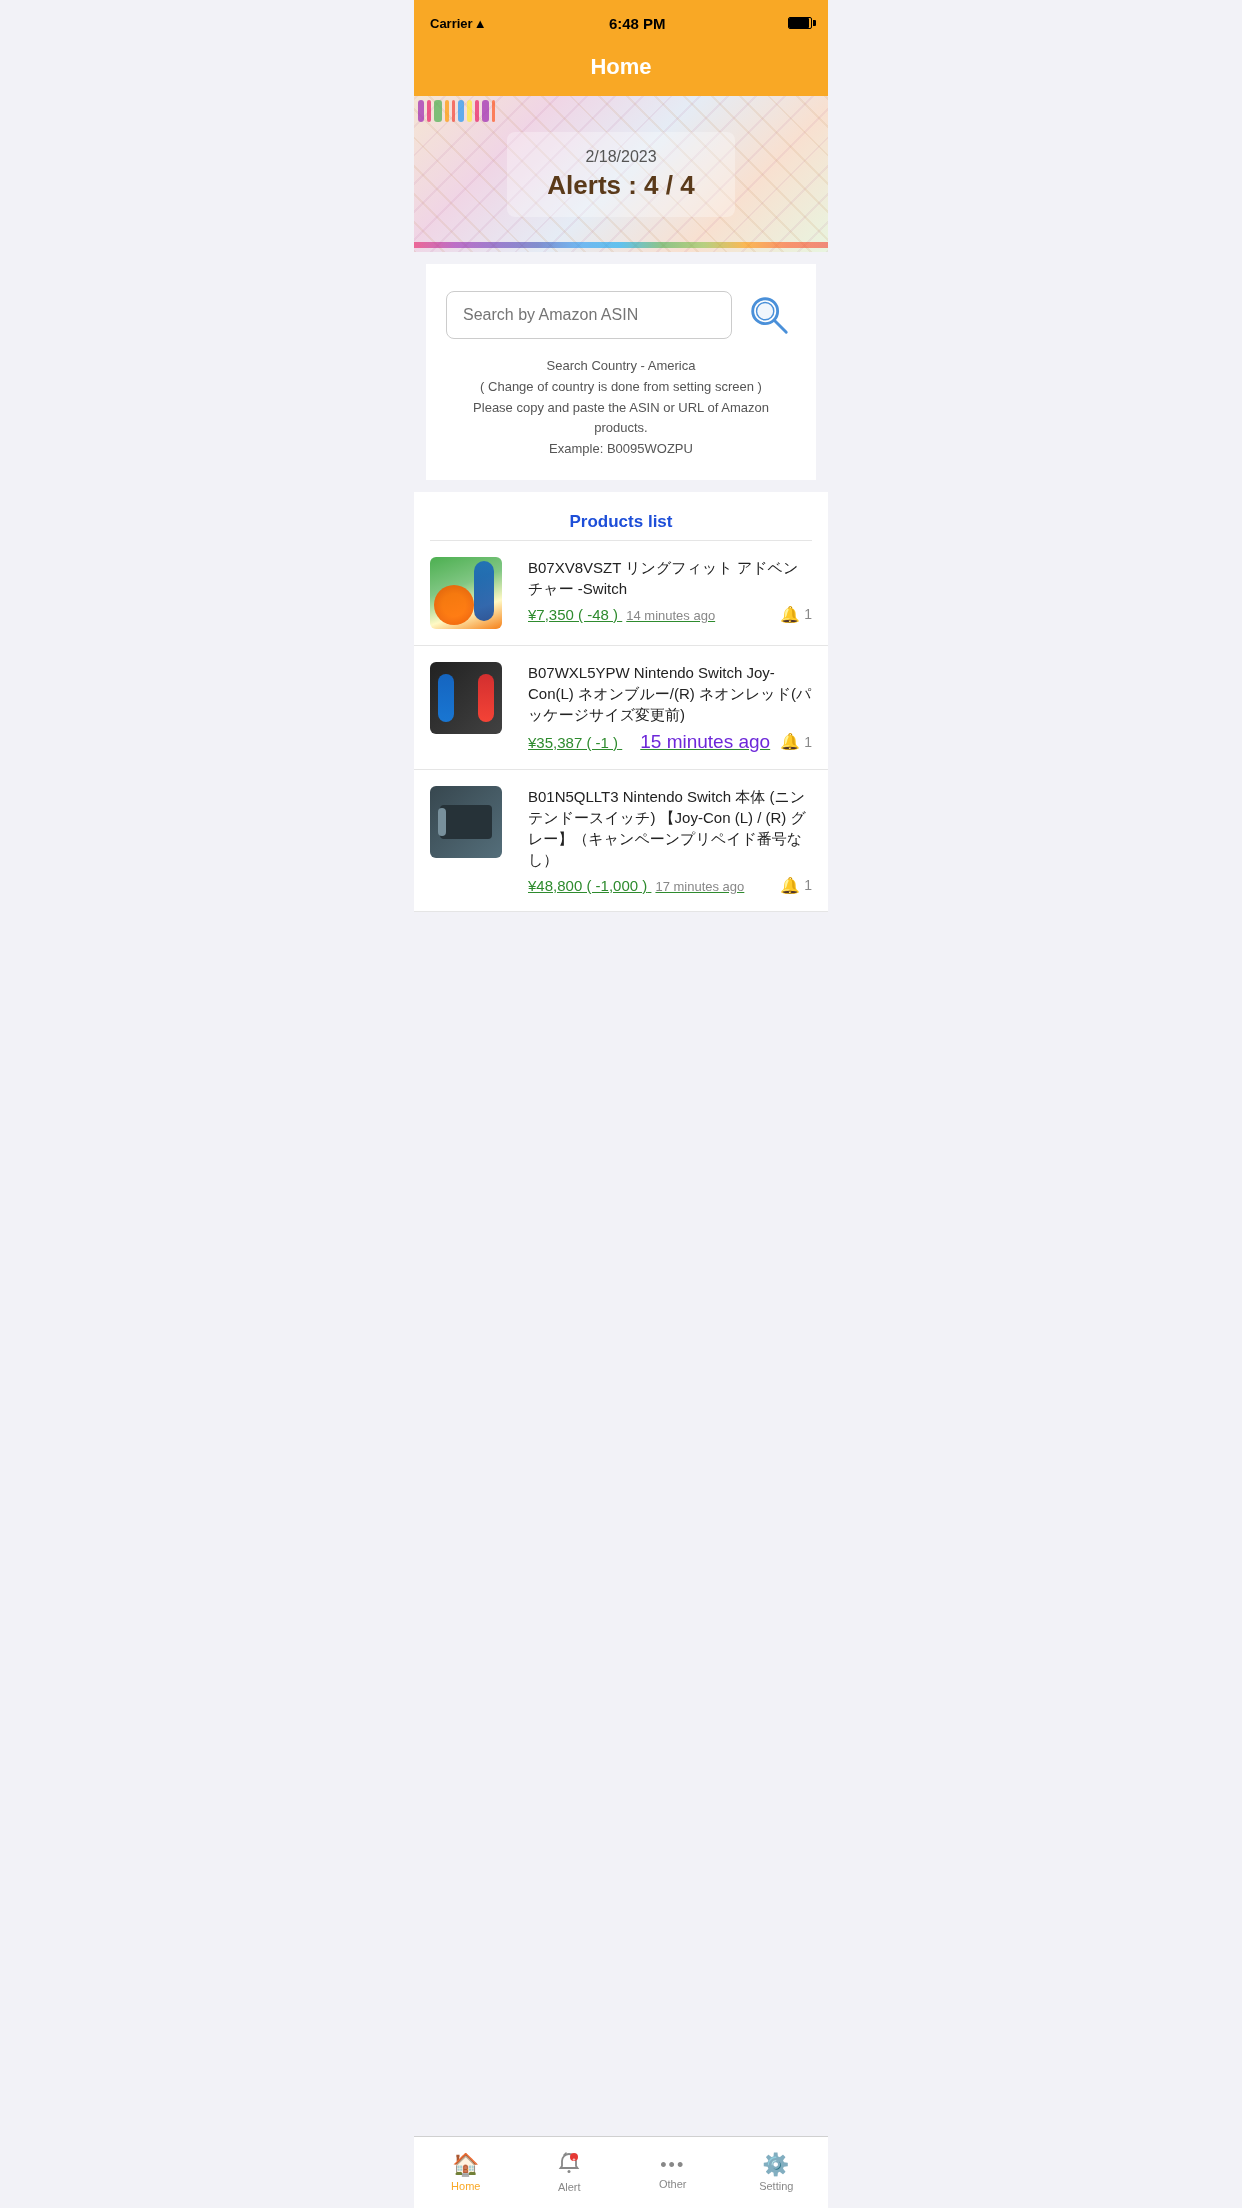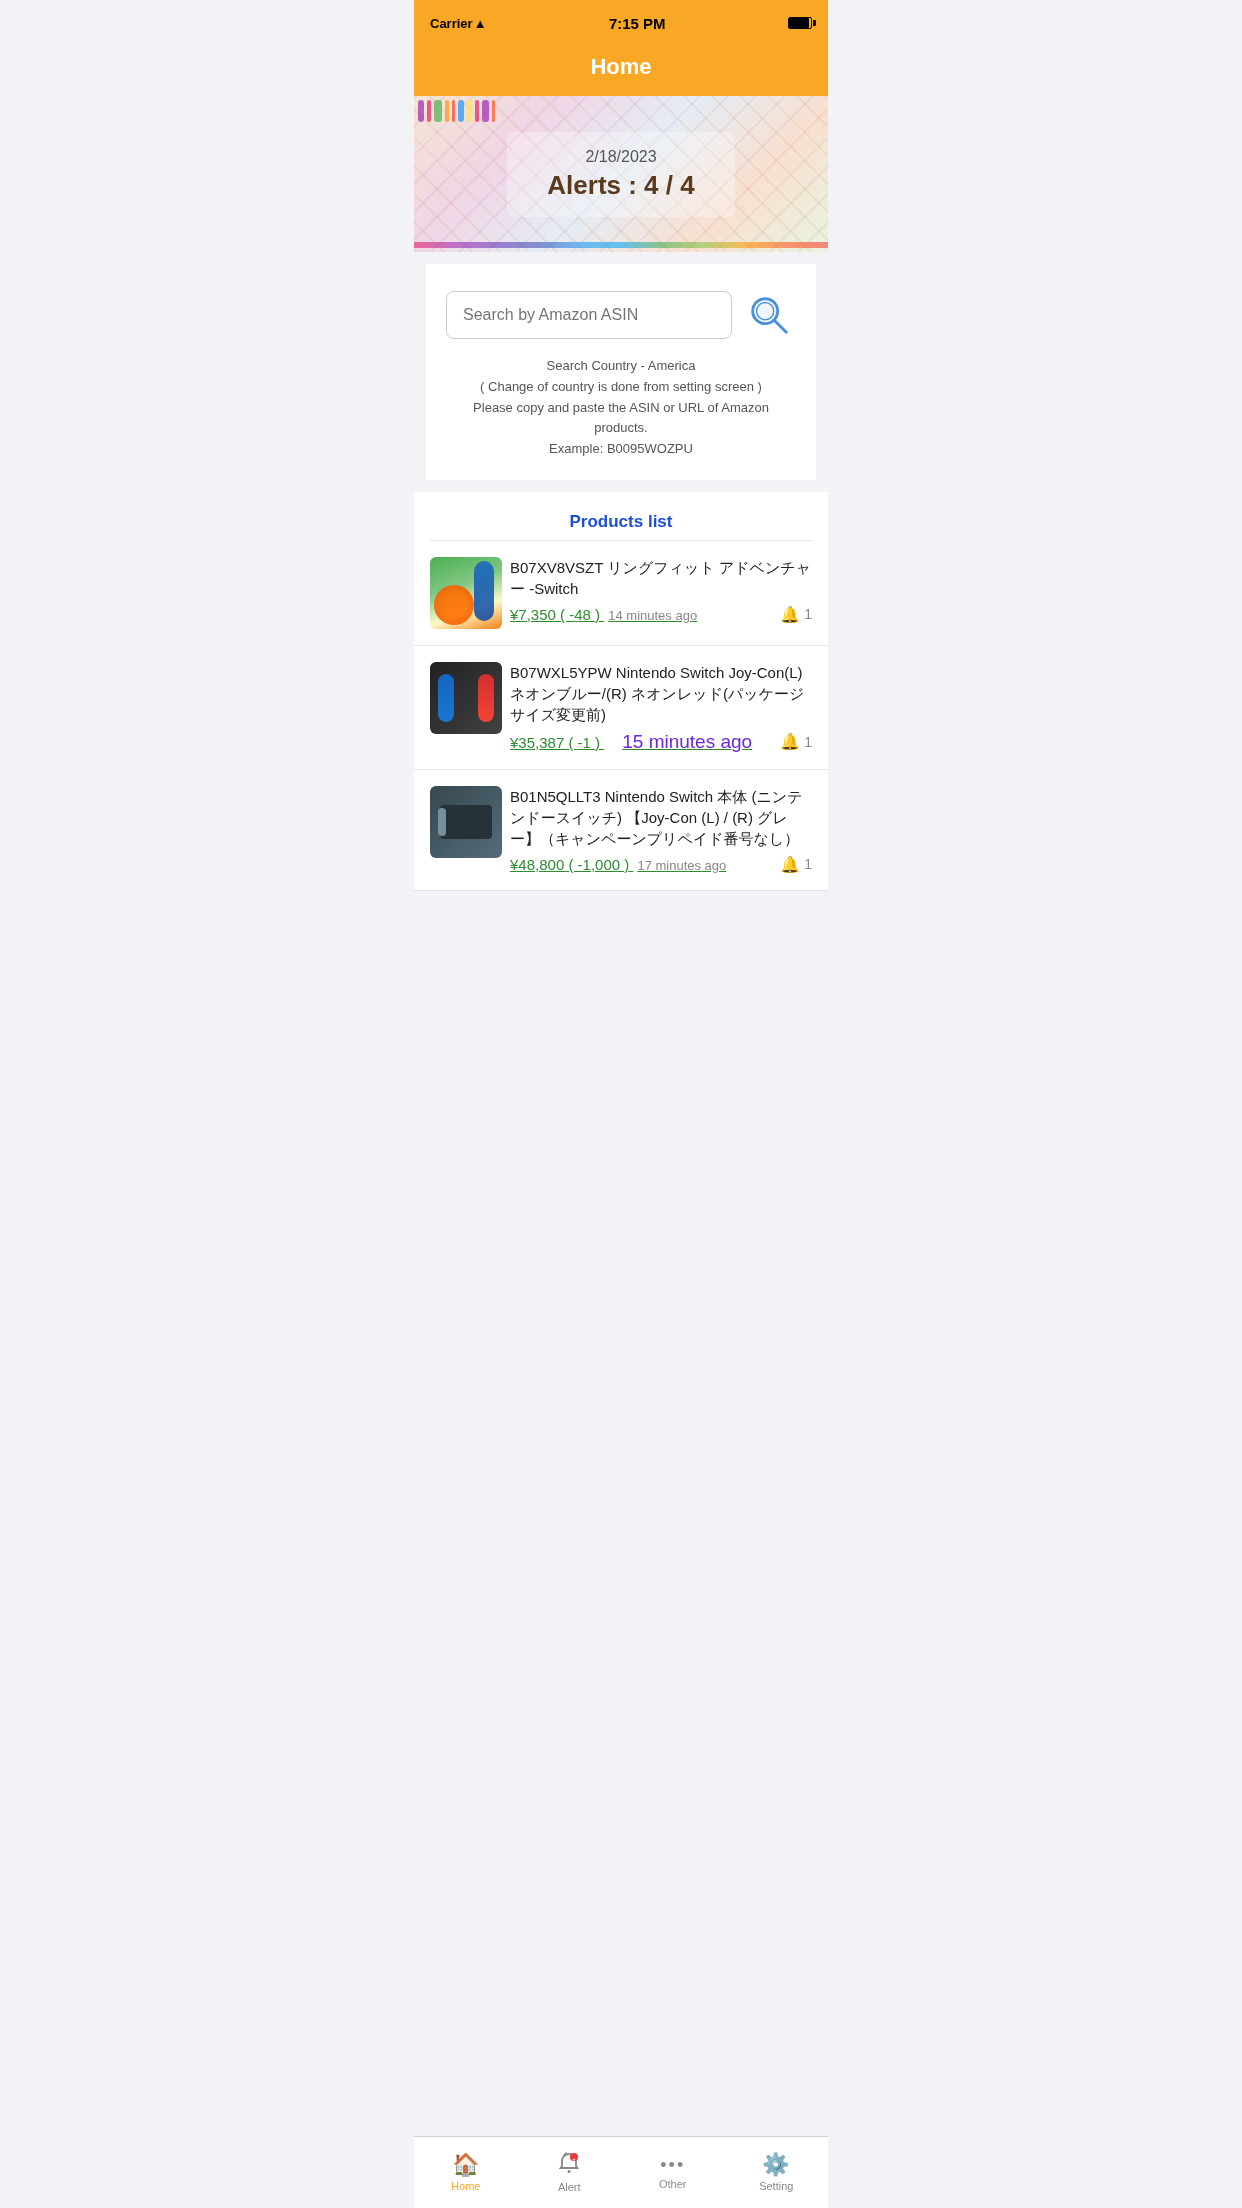--- a/index.html
+++ b/index.html
@@ -174,21 +174,21 @@
     }
     .divider {
       height: 1px;
       background: #e5e5e5;
       margin: 0 16px;
     }
     .product-item {
       display: flex;
       align-items: flex-start;
       padding: 16px 16px;
-      gap: 8px;
+      gap: 26px;
       border-bottom: 1px solid #e5e5e5;
     }
     .product-info {
       flex: 1;
       min-width: 0;
     }
     .product-title {
       font-size: 15px;
       color: #222;
       line-height: 1.4;
@@ -364,21 +364,21 @@
 </head>
 <body>
 
 <div class="main-content">
 
   <div class="status-bar">
     <div class="status-bar-left">
       <span>Carrier</span>
       <span style="font-size:13px;">▲</span>
     </div>
-    <div class="status-bar-center">7:15 PM</div>
+    <div class="status-bar-center">6:48 PM</div>
     <div class="status-bar-right">
       <div class="battery-icon">
         <div class="battery-fill"></div>
       </div>
     </div>
   </div>
 
   <div class="header">
     <span class="header-title">Home</span>
   </div>

